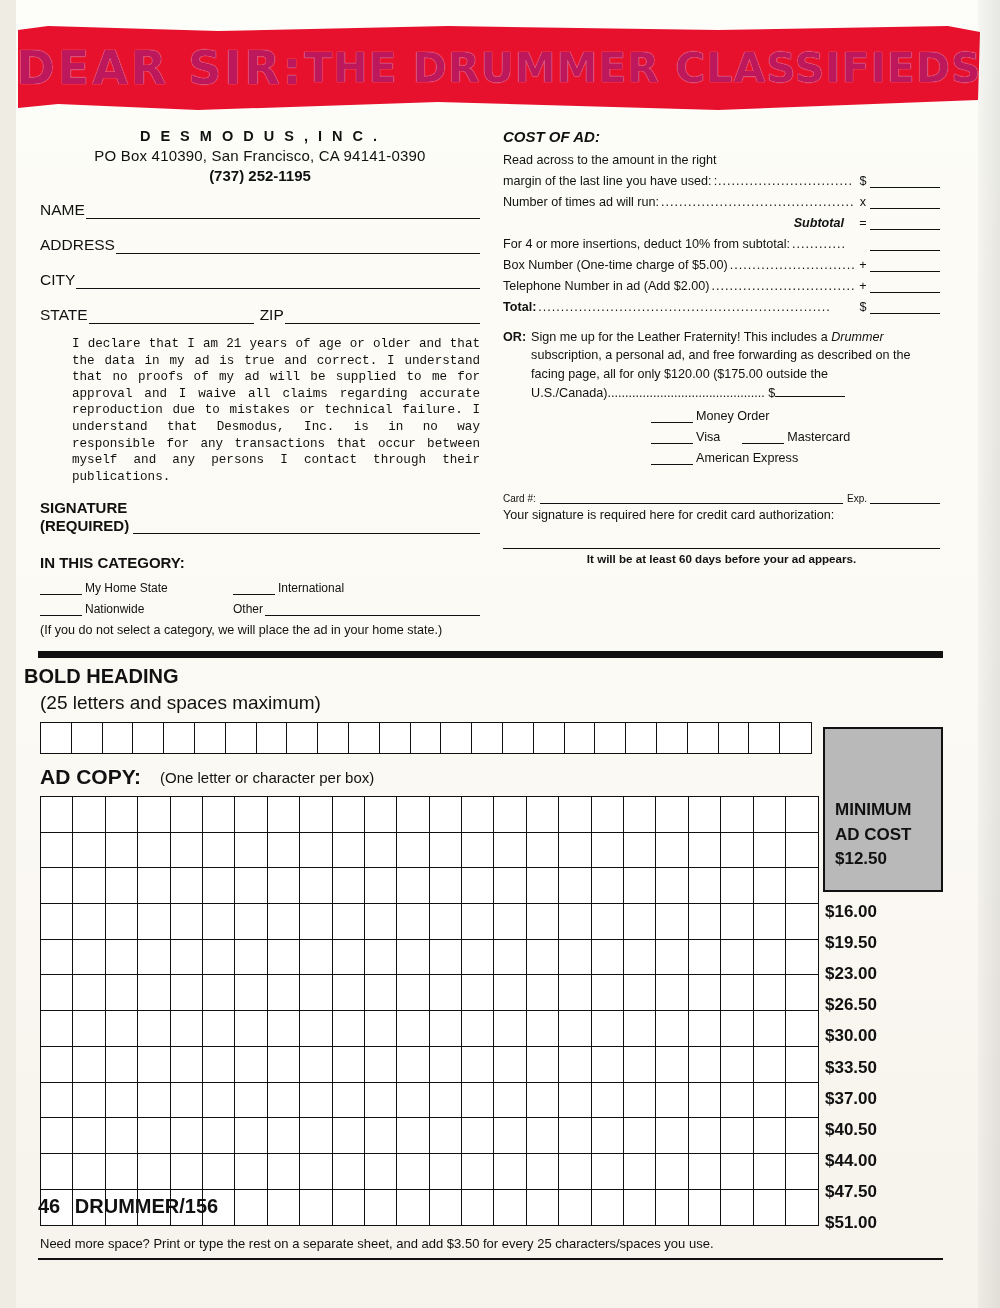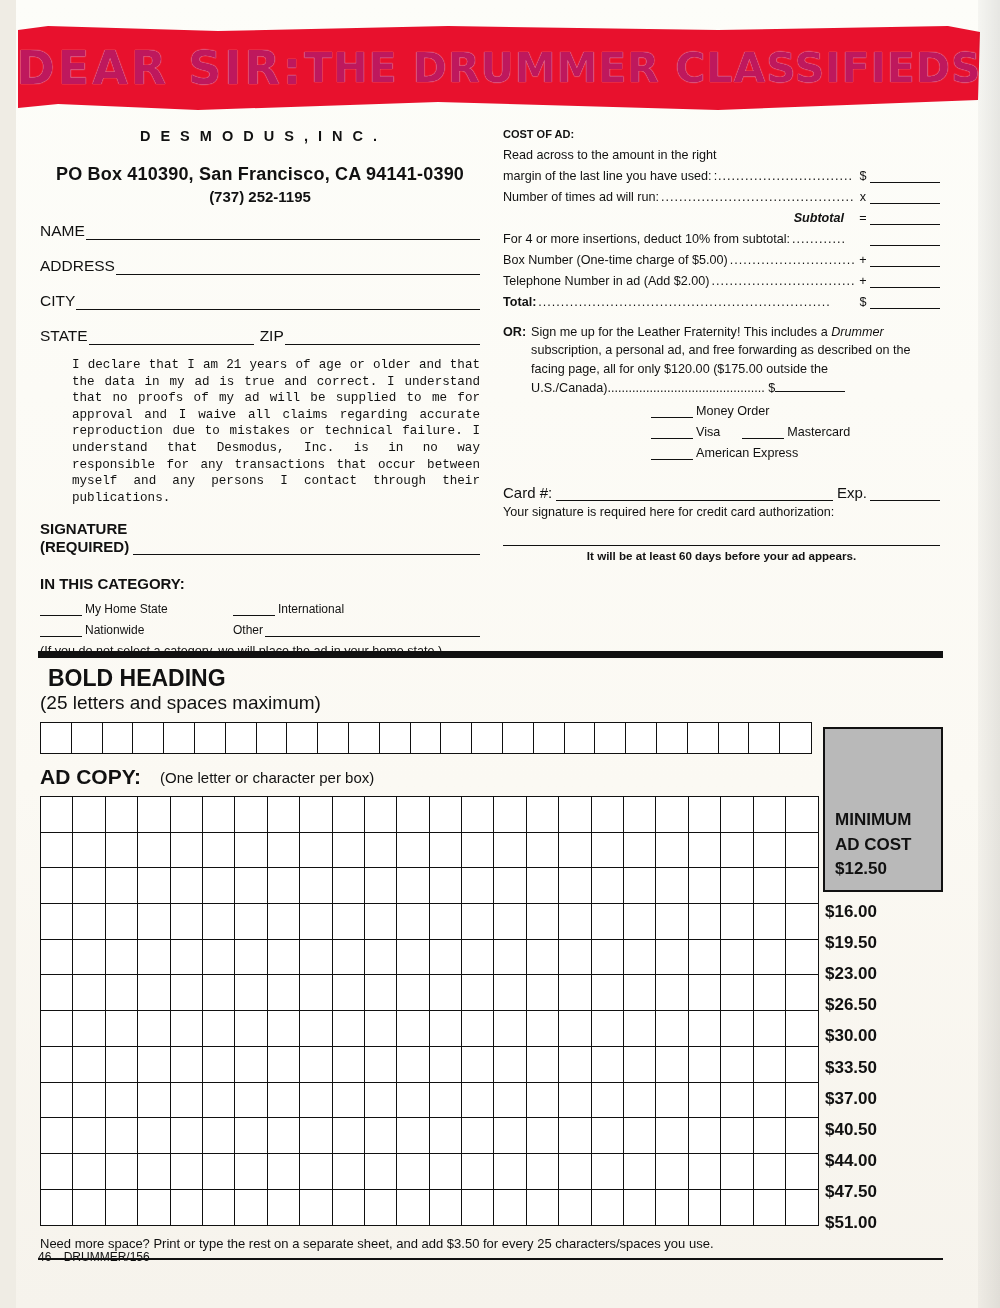--- a/index.html
+++ b/index.html
@@ -37,21 +37,21 @@
   }
   .banner-text .bold1{font-size:46px;letter-spacing:3px;}
   .banner-text .bold2{font-size:41px;letter-spacing:1px;}
   .bold{font-weight:bold;}
 
   
   #left{position:absolute;left:40px;top:128px;width:440px;}
   .company{
     text-align:center;font-weight:bold;font-size:14.5px;letter-spacing:3px;
   }
-  .addr{text-align:center;font-weight:bold;font-size:18px;margin-top:20px;letter-spacing:0.2px;}
+  .addr{text-align:center;font-weight:normal;font-size:15px;margin-top:3px;letter-spacing:0.2px;}
   .phone{text-align:center;font-weight:bold;font-size:15px;margin-top:3px;}
 
   .fieldrow{display:flex;align-items:flex-end;margin-top:17px;}
   .fieldrow .flabel{font-size:15.5px;white-space:nowrap;}
   .fieldline{flex:1;border-bottom:1.7px solid #111;height:17px;margin-left:1px;}
 
   .declare{
     margin-top:12px;font-size:12.6px;line-height:1.32;text-align:justify;
     padding-left:32px;
     font-family:Liberation Mono, monospace;
@@ -63,76 +63,76 @@
   .cat-title{font-weight:bold;font-size:15px;margin-top:20px;}
   .catgrid{margin-top:9px;font-size:12px;}
   .catrow{display:flex;margin-top:6px;align-items:flex-end;}
   .catopt{display:flex;align-items:flex-end;}
   .blank{display:inline-block;width:42px;border-bottom:1.6px solid #111;height:14px;margin-right:3px;}
   .blankgrow{flex:1;border-bottom:1.6px solid #111;height:14px;margin-left:2px;}
   .catnote{font-size:12.6px;margin-top:7px;}
 
   
   #right{position:absolute;left:503px;top:128px;width:437px;}
-  .cost-title{font-weight:bold;font-size:11px;}
+  .cost-title{font-weight:bold;font-size:15px;font-style:italic;}
   .cline{display:flex;align-items:flex-end;font-size:12.6px;margin-top:7px;}
   .cline .ctext{white-space:nowrap;}
   .dots{flex:1;overflow:hidden;white-space:nowrap;letter-spacing:1px;font-size:12.6px;margin:0 2px;}
   .op{width:14px;text-align:center;font-size:12.6px;}
   .amtline{display:inline-block;width:70px;border-bottom:1.5px solid #111;height:13px;}
   .rtext{font-size:12.6px;}
 
   .orblock{margin-top:14px;display:flex;font-size:12.6px;line-height:1.45;}
   .orlabel{font-weight:bold;margin-right:5px;}
   .orbody{flex:1;}
   .ital{font-style:italic;}
 
   .paytitle{font-weight:bold;font-size:12.8px;margin-top:18px;}
   .payrow{display:flex;align-items:flex-end;font-size:12.6px;margin-top:6px;}
   .pay-ind{margin-left:148px;}
 
-  .cardrow{display:flex;align-items:flex-end;font-size:15px;margin-top:24px;}
+  .cardrow{display:flex;align-items:flex-end;font-size:10px;margin-top:24px;}
   .cardline{flex:1;border-bottom:1.5px solid #111;height:14px;margin:0 4px;}
   .expline{display:inline-block;width:70px;border-bottom:1.5px solid #111;height:14px;margin-left:3px;}
   .sigauth{font-size:12.6px;margin-top:4px;}
   .authline{border-bottom:1.5px solid #111;height:26px;}
   .notice{text-align:center;font-weight:bold;font-size:11.6px;margin-top:3px;}
 
   
   .divider{position:absolute;left:38px;top:651px;width:905px;height:7px;background:#111;}
 
   
-  .bh-title{position:absolute;left:48px;top:665px;font-weight:bold;font-size:23px;}
+  .bh-title{position:absolute;left:24px;top:665px;font-weight:bold;font-size:20px;}
   .bh-sub{position:absolute;left:40px;top:692px;font-size:19px;}
 
   .boxrow{position:absolute;left:40px;top:722px;display:flex;}
   .bcell{width:30.4px;height:30px;border:1.6px solid #111;margin-right:-1.6px;background:#fff;}
 
   .ac-title{position:absolute;left:40px;top:765px;font-weight:bold;font-size:21px;}
   .ac-sub{position:absolute;left:160px;top:769px;font-size:15px;}
 
   
   .grid{position:absolute;left:40px;top:796px;}
   .grow{display:flex;margin-bottom:-1.5px;}
   .gcell{width:31.9px;height:35.2px;border:1.5px solid #111;margin-right:-1.5px;background:#fff;}
 
   
   .minbox{
     position:absolute;left:823px;top:727px;width:120px;height:165px;
     background:#b9b9b9;border:2px solid #111;
-    padding:8px 10px;box-sizing:border-box;
+    padding:18px 10px;box-sizing:border-box;
     display:flex;flex-direction:column;justify-content:flex-end;
   }
   .minbox div{font-weight:bold;font-size:17px;line-height:1.45;}
   .pricelist{position:absolute;left:823px;top:896px;width:120px;}
   .prow{height:31.2px;display:flex;align-items:center;font-size:17px;font-weight:bold;padding-left:2px;}
 
   .footnote{position:absolute;left:40px;top:1236px;font-size:13px;}
   .botrule{position:absolute;left:38px;top:1258px;width:905px;border-bottom:2.2px solid #111;}
-  .pagefoot{position:absolute;left:38px;top:1250px;font-weight:normal;font-size:12px;}
+  .pagefoot{position:absolute;left:38px;top:1195px;font-weight:bold;font-size:20px;}
   .pagefoot .pnum{margin-right:9px;}
   .edge{position:absolute;right:0;top:0;width:22px;height:100%;
         background:linear-gradient(90deg, rgba(0,0,0,0.03), rgba(0,0,0,0.09));}
 </style>
 </head>
 <body>
 
 <div class="page"></div>
 
 <div class="banner"></div>

